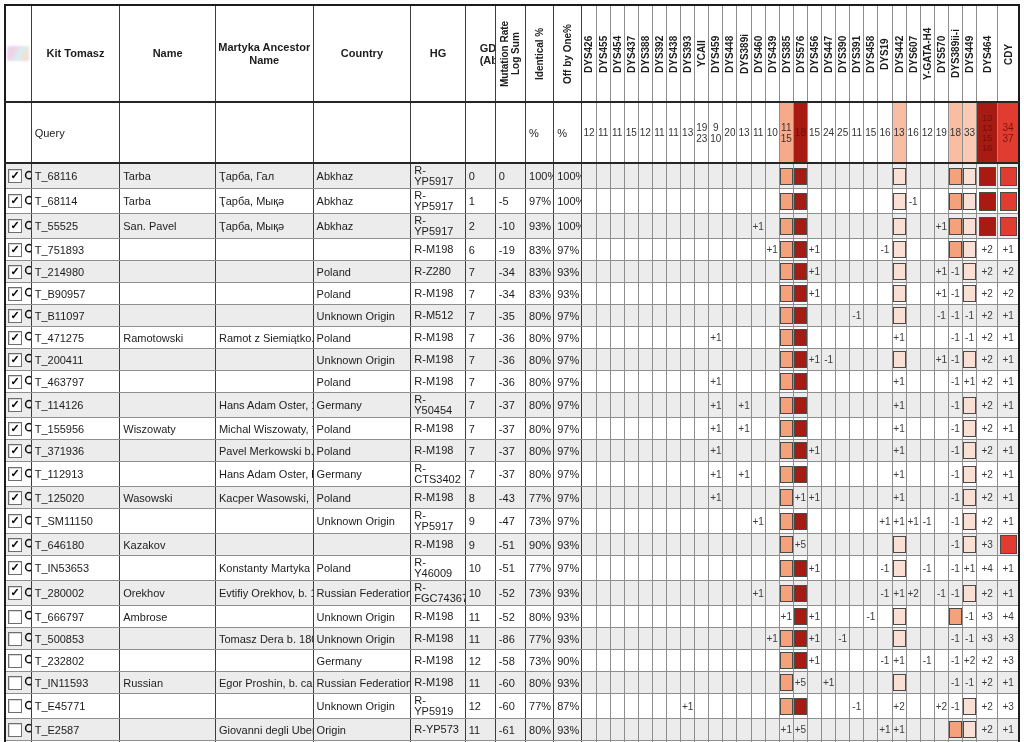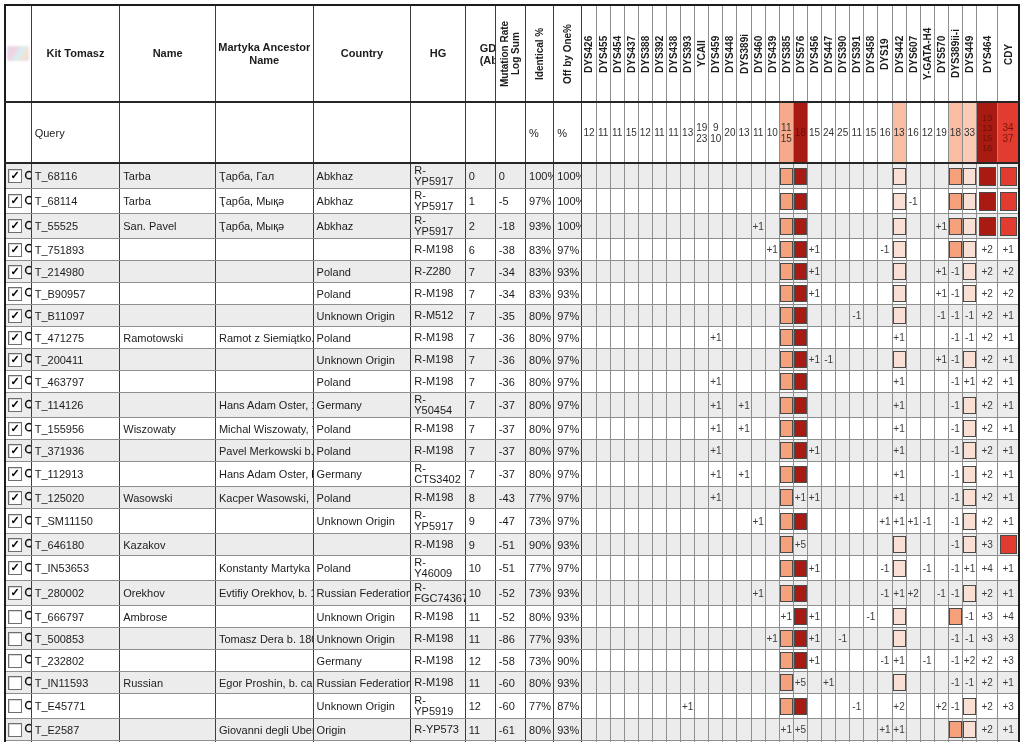--- a/index.html
+++ b/index.html
@@ -359,21 +359,21 @@
                 <line x1="8" y1="8" x2="11.6" y2="11.6" stroke="#111" stroke-width="2"></line>
               </svg>
             </div>
           </td>
           <td class="lc txt">T_55525</td>
           <td class="lc txt">San. Pavel</td>
           <td class="lc txt">Ҭарба, Мықә</td>
           <td class="lc txt">Abkhaz</td>
           <td class="lc txt hgcell">R-YP5917</td>
           <td class="lc txt">2</td>
-          <td class="lc txt">-18</td>
+          <td class="lc txt">-10</td>
           <td class="lc txt">93%</td>
           <td class="lc txt">100%</td>
           <td class="mk"></td>
           <td class="mk"></td>
           <td class="mk"></td>
           <td class="mk"></td>
           <td class="mk"></td>
           <td class="mk"></td>
           <td class="mk"></td>
           <td class="mk"></td>
@@ -409,21 +409,21 @@
                 <line x1="8" y1="8" x2="11.6" y2="11.6" stroke="#111" stroke-width="2"></line>
               </svg>
             </div>
           </td>
           <td class="lc txt">T_751893</td>
           <td class="lc txt"></td>
           <td class="lc txt"></td>
           <td class="lc txt"></td>
           <td class="lc txt hgcell">R-M198</td>
           <td class="lc txt">6</td>
-          <td class="lc txt">-38</td>
+          <td class="lc txt">-19</td>
           <td class="lc txt">83%</td>
           <td class="lc txt">97%</td>
           <td class="mk"></td>
           <td class="mk"></td>
           <td class="mk"></td>
           <td class="mk"></td>
           <td class="mk"></td>
           <td class="mk"></td>
           <td class="mk"></td>
           <td class="mk"></td>

